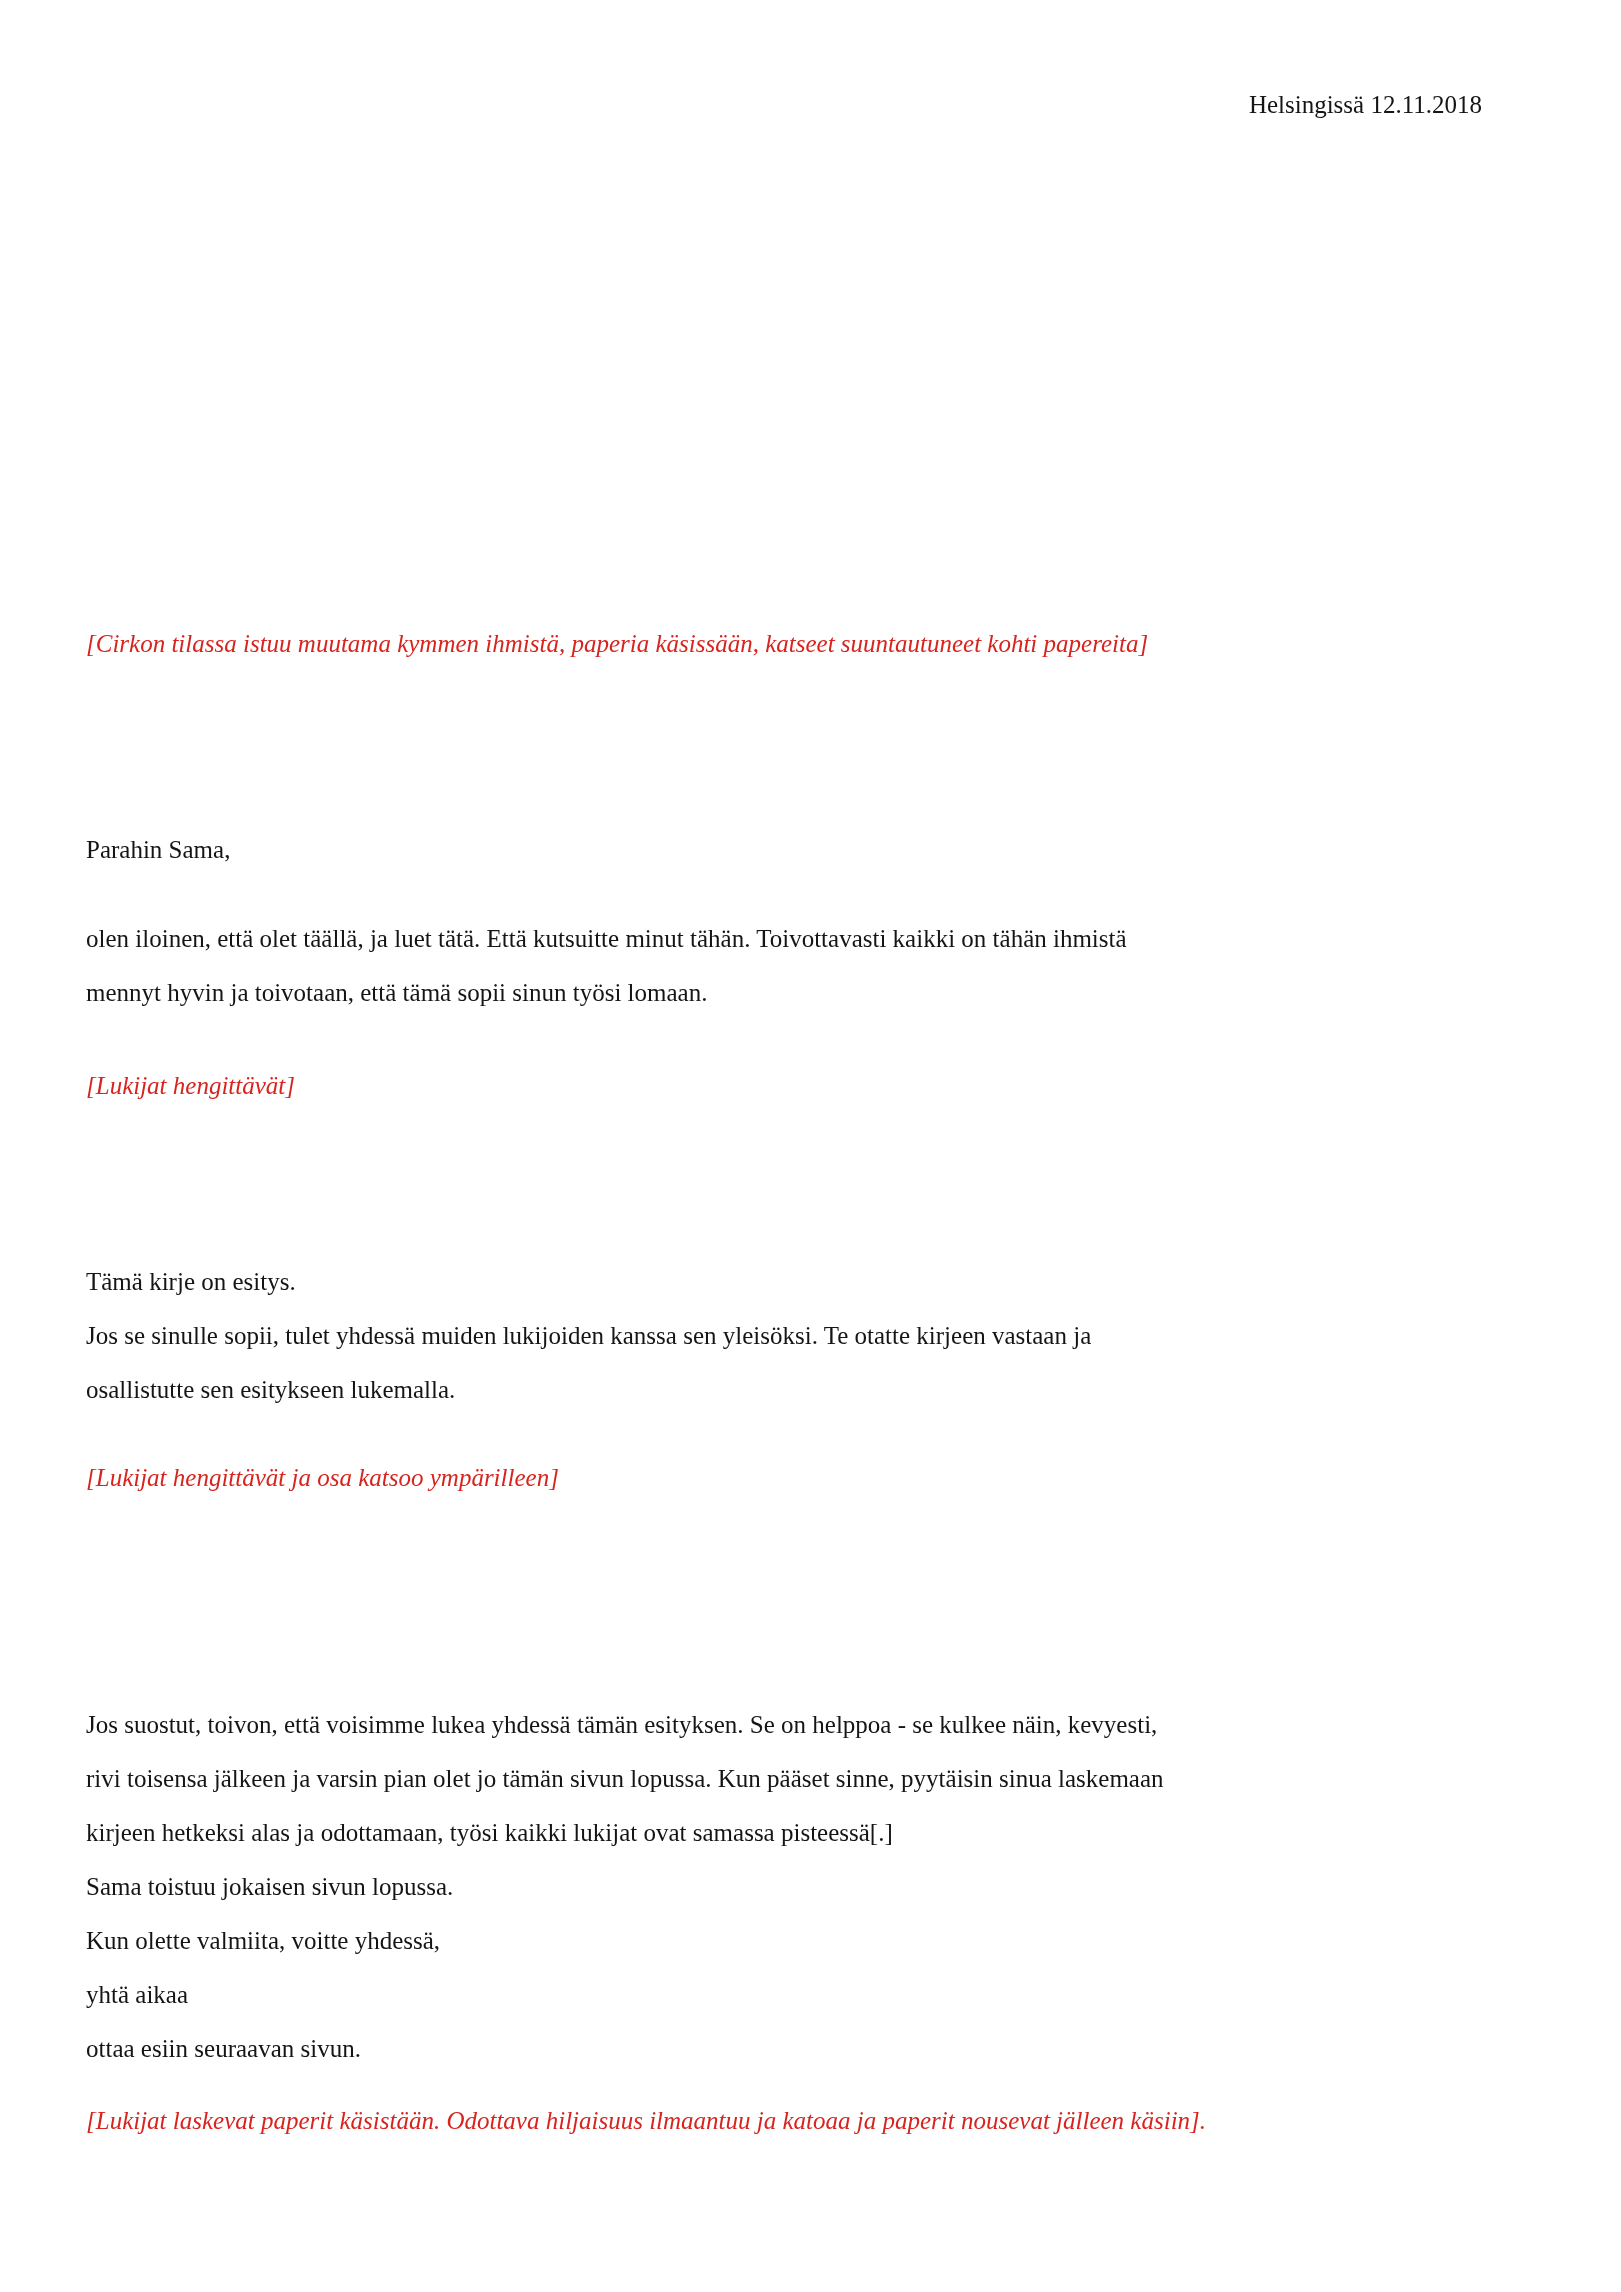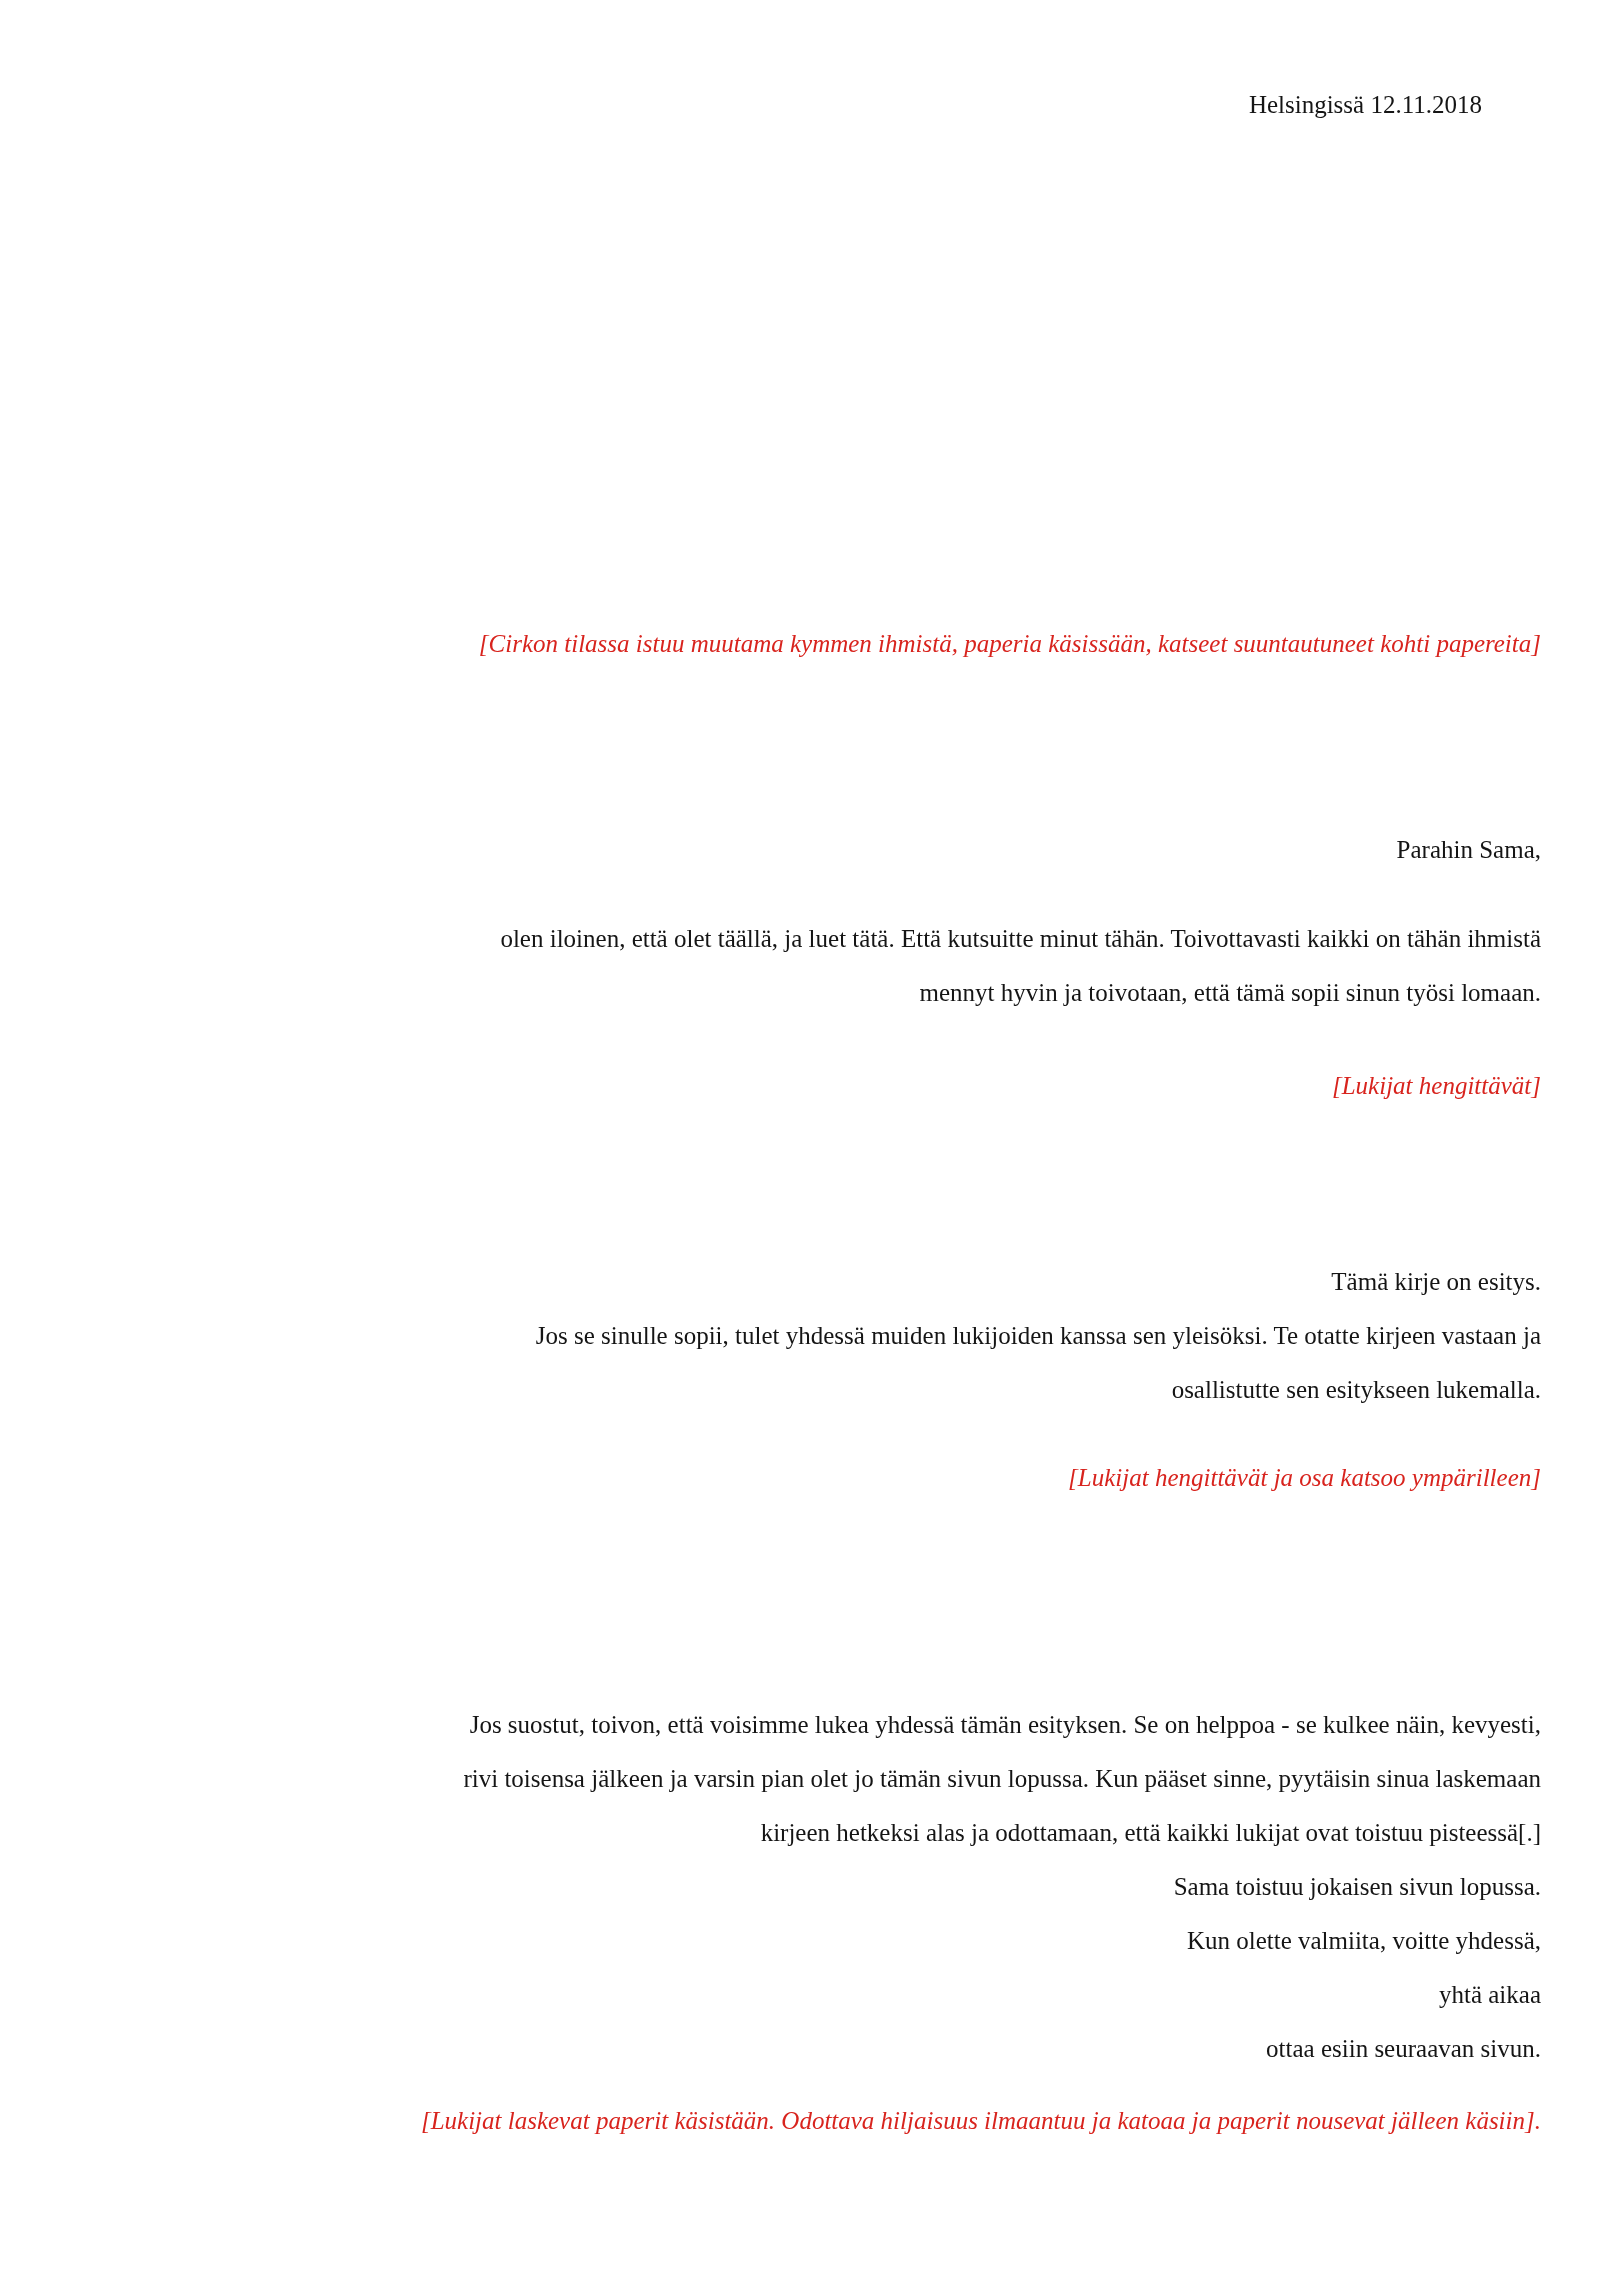--- a/index.html
+++ b/index.html
@@ -14,22 +14,21 @@
     background: #ffffff;
     overflow: hidden;
     font-family: "Liberation Serif", "DejaVu Serif", serif;
     font-size: 25px;
     line-height: 54px;
     color: #151515;
   }
   .abs {
     position: absolute;
     left: 86px;
-    right: 80px;
-    text-align: right;
+    right: 92px;
   }
   .dateline {
     position: absolute;
     top: 78px;
     right: 139px;
     left: auto;
     text-align: right;
     white-space: nowrap;
   }
   .direction {
@@ -62,21 +61,21 @@
     <div class="line">Tämä kirje on esitys.</div>
     <div class="line">Jos se sinulle sopii, tulet yhdessä muiden lukijoiden kanssa sen yleisöksi. Te otatte kirjeen vastaan ja</div>
     <div class="line">osallistutte sen esitykseen lukemalla.</div>
   </div>
 
   <div class="abs direction line" style="top:1451px">[Lukijat hengittävät ja osa katsoo ympärilleen]</div>
 
   <div class="abs" style="top:1698px">
     <div class="line">Jos suostut, toivon, että voisimme lukea yhdessä tämän esityksen. Se on helppoa - se kulkee näin, kevyesti,</div>
     <div class="line">rivi toisensa jälkeen ja varsin pian olet jo tämän sivun lopussa. Kun pääset sinne, pyytäisin sinua laskemaan</div>
-    <div class="line">kirjeen hetkeksi alas ja odottamaan, että kaikki lukijat ovat toistuu pisteessä[.]</div>
+    <div class="line">kirjeen hetkeksi alas ja odottamaan, työsi kaikki lukijat ovat samassa pisteessä[.]</div>
     <div class="line">Sama toistuu jokaisen sivun lopussa.</div>
     <div class="line">Kun olette valmiita, voitte yhdessä,</div>
     <div class="line">yhtä aikaa</div>
     <div class="line">ottaa esiin seuraavan sivun.</div>
   </div>
 
   <div class="abs direction line" style="top:2094px">[Lukijat laskevat paperit käsistään. Odottava hiljaisuus ilmaantuu ja katoaa ja paperit nousevat jälleen käsiin].</div>
 
 </div>
 

